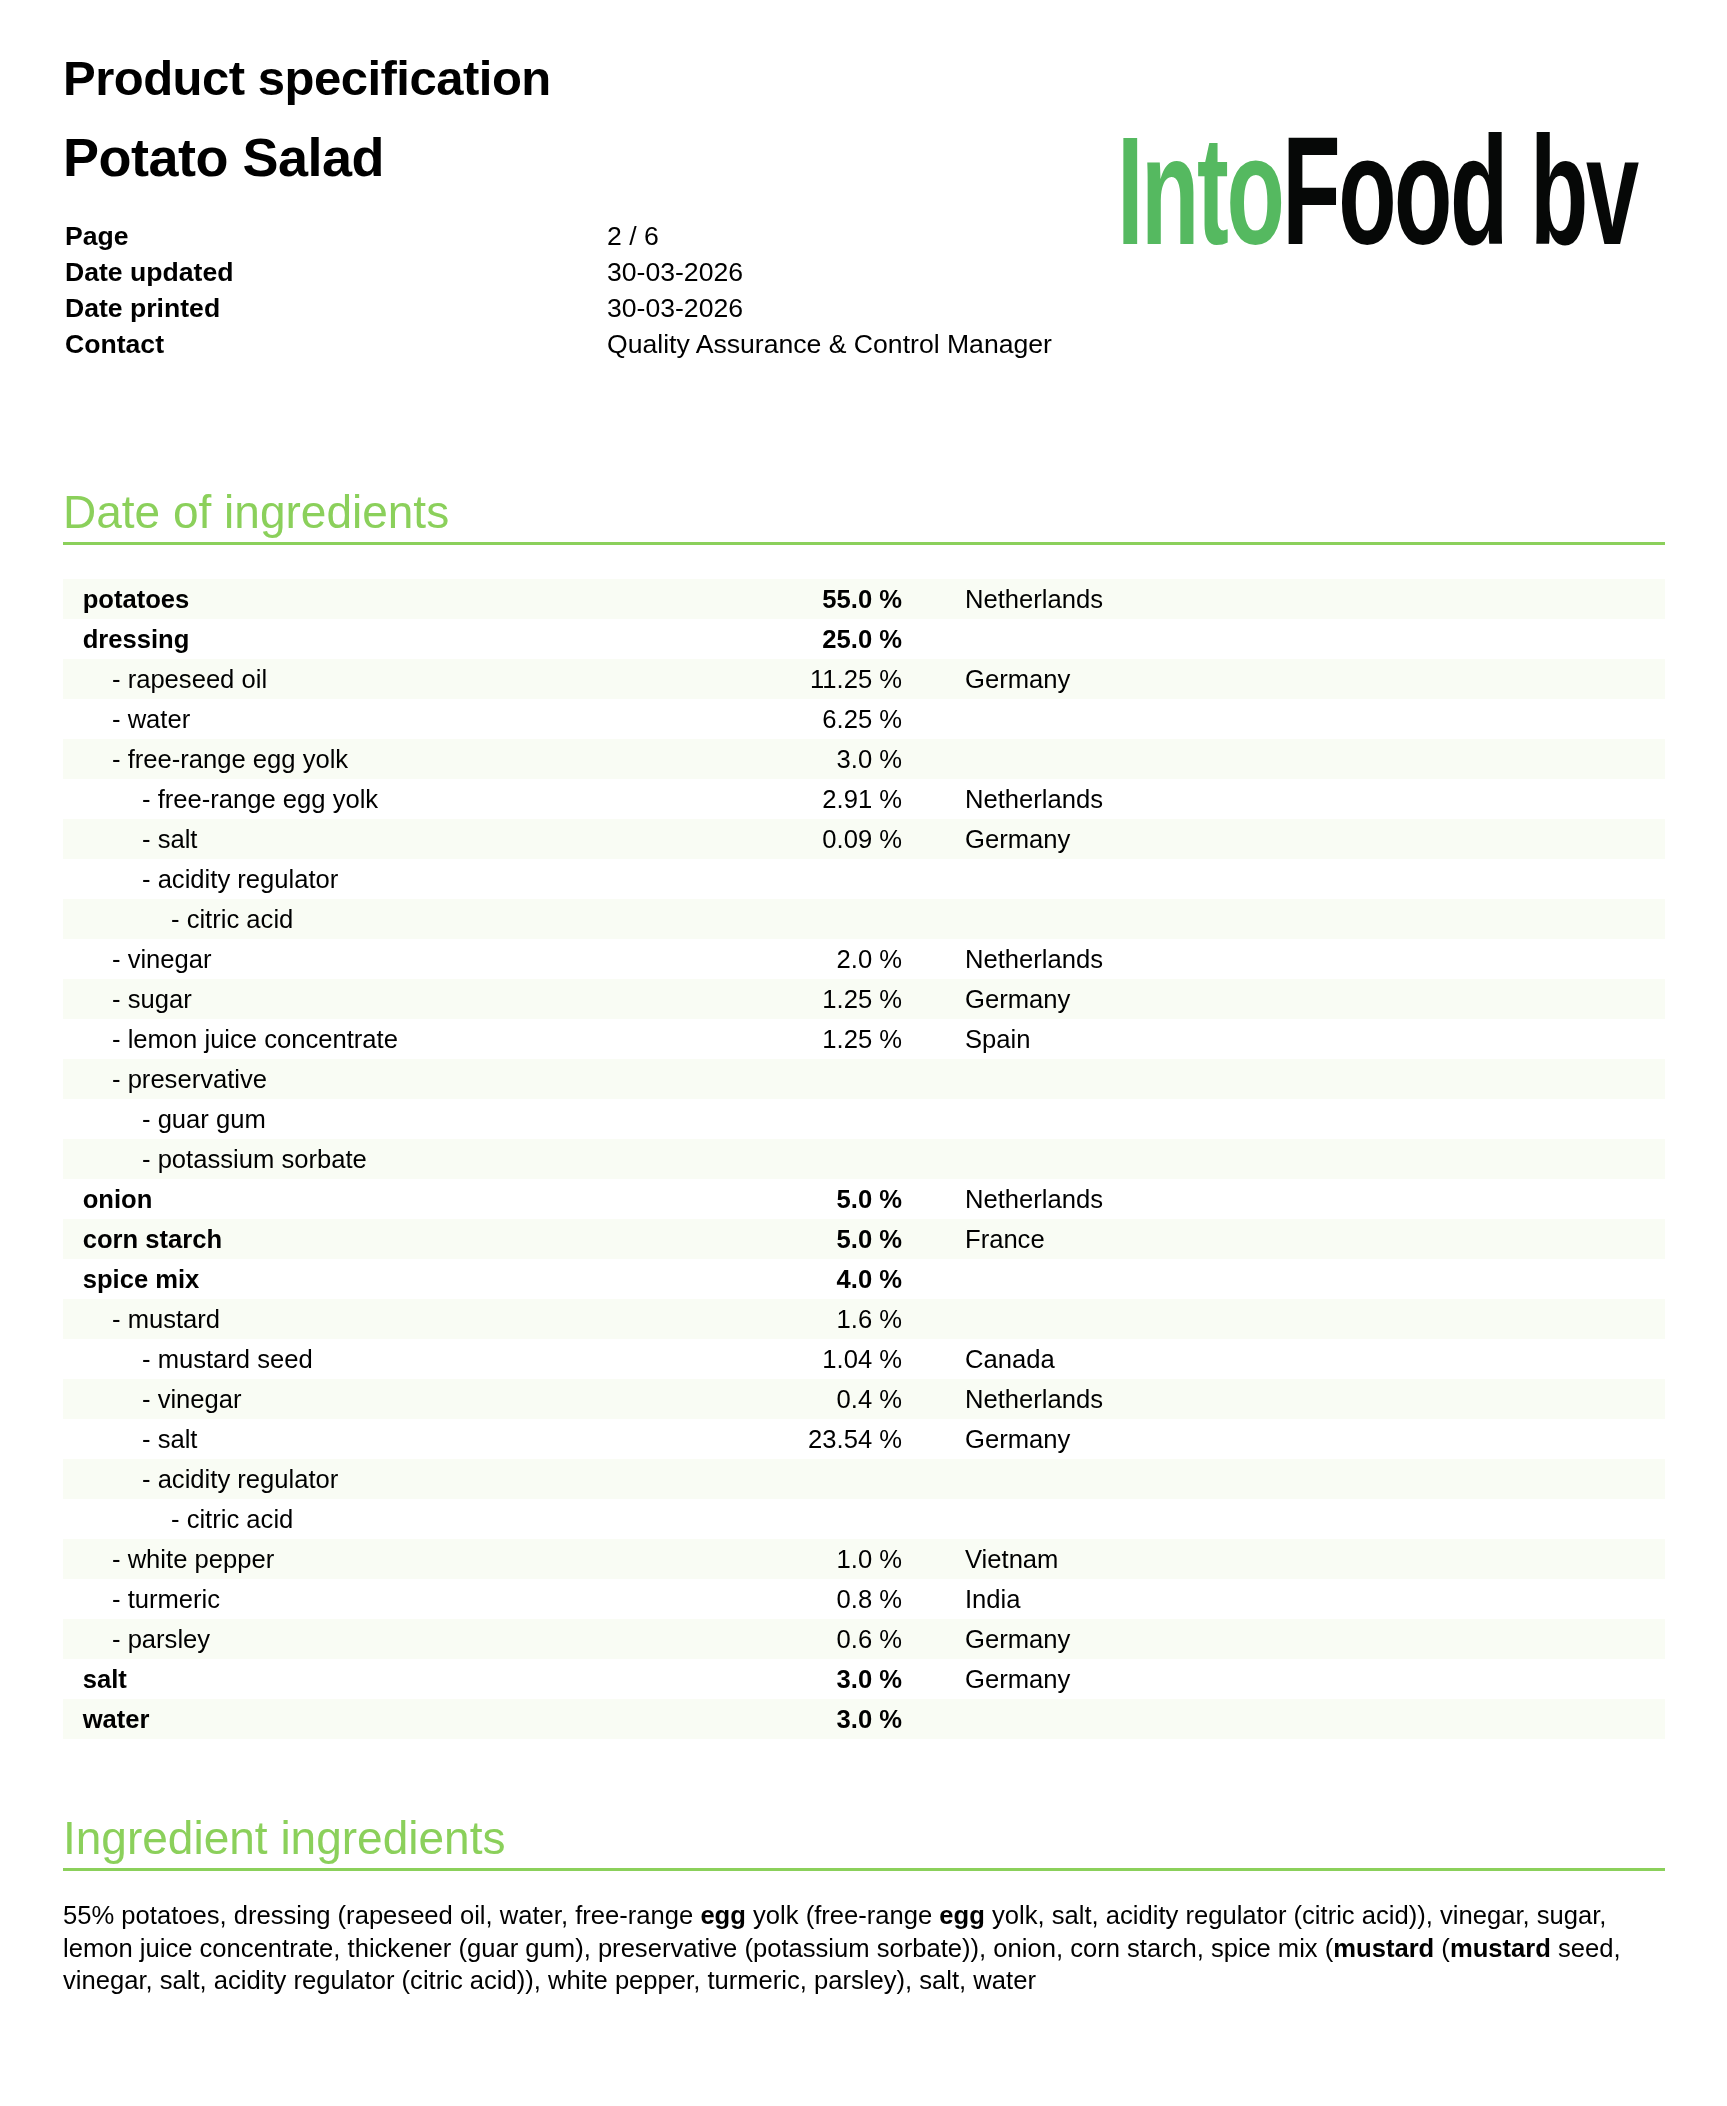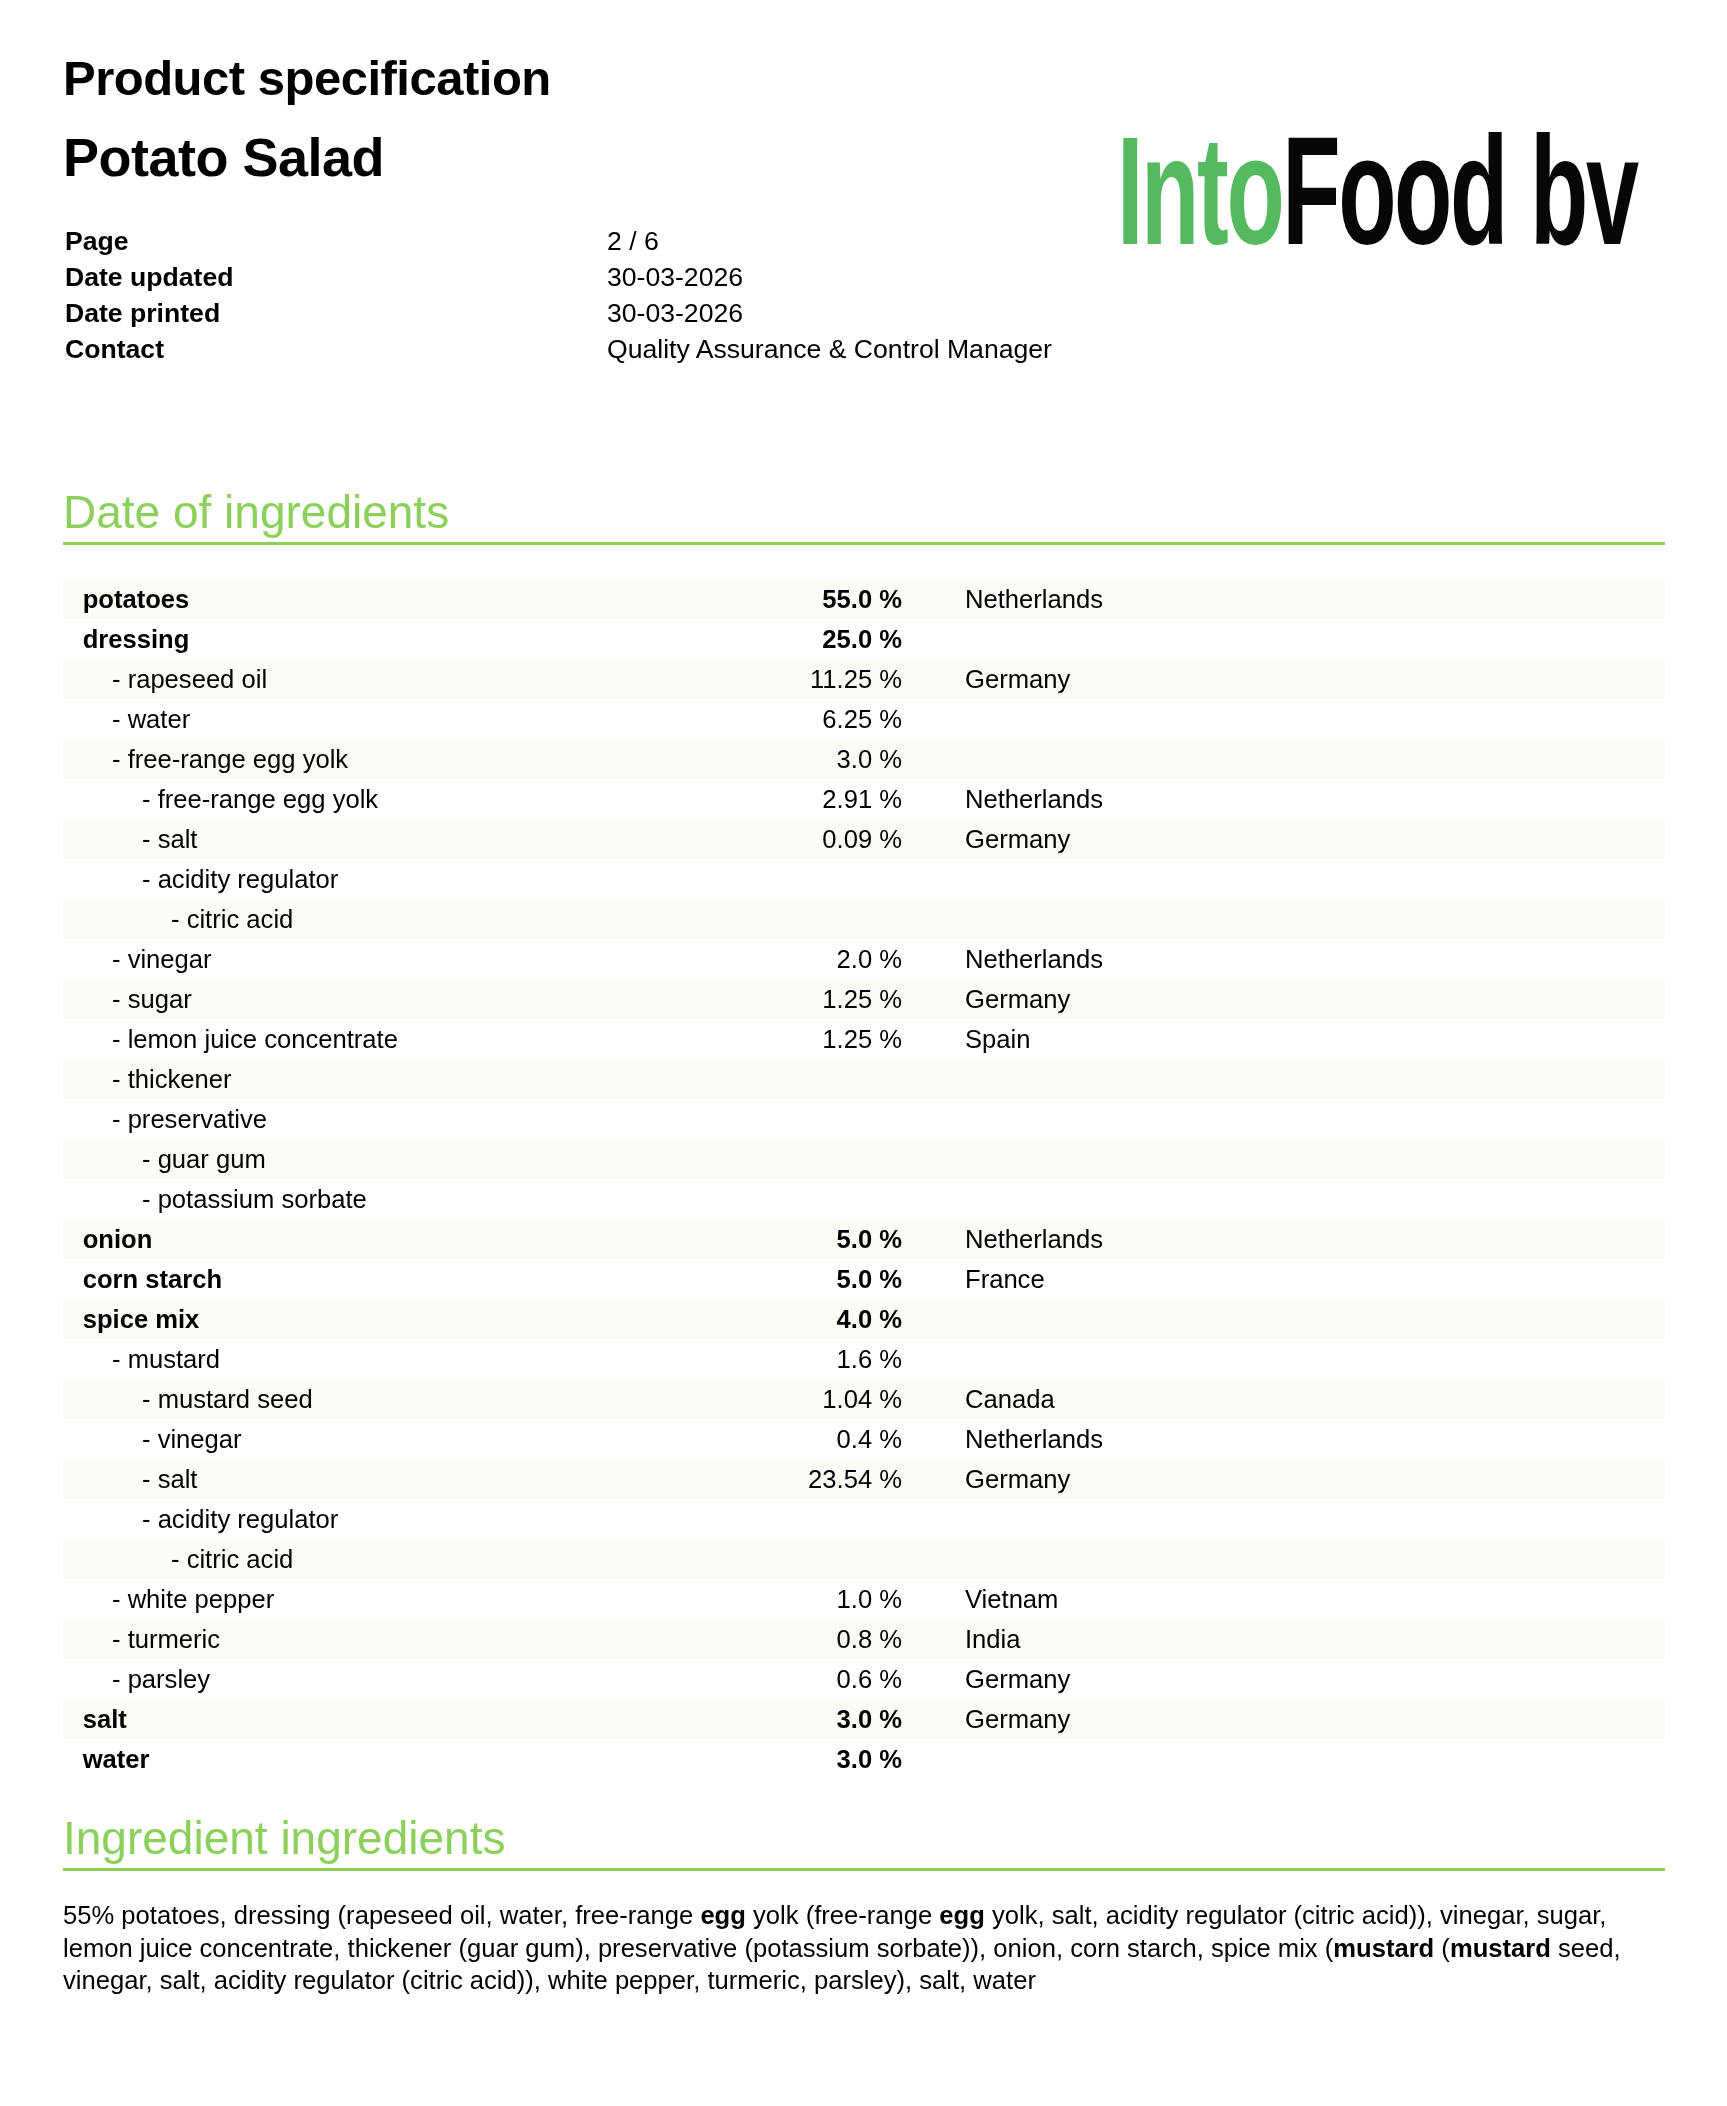--- a/index.html
+++ b/index.html
@@ -22,21 +22,21 @@
     .product-title {
       position: absolute; left: 63px; top: 126px;
       font-size: 54px; font-weight: bold; letter-spacing: -0.5px;
       line-height: 63px;
     }
 
     .meta {
       position: absolute; left: 65px; top: 221px;
       width: 1084px;
     }
-    .meta-row { display: flex; height: 36px; align-items: flex-end; }
+    .meta-row { display: flex; height: 36px; align-items: flex-start; }
     .meta-label { width: 542px; font-weight: bold; font-size: 26.6px; }
     .meta-value { font-size: 26.6px; }
 
     .logo {
       position: absolute; left: 1117px; top: 130px;
       height: 122px; display: flex; align-items: flex-end;
       font-family: "Liberation Sans", sans-serif;
       font-weight: bold;
       font-size: 154px;
       line-height: 122px;
@@ -170,25 +170,20 @@
         <div class="ing-name l1">- sugar</div>
         <div class="ing-pct">1.25 %</div>
         <div class="ing-origin">Germany</div>
       </div>
       <div class="ing-row">
         <div class="ing-name l1">- lemon juice concentrate</div>
         <div class="ing-pct">1.25 %</div>
         <div class="ing-origin">Spain</div>
       </div>
       <div class="ing-row">
-        <div class="ing-name l1">- thickener</div>
-        <div class="ing-pct"></div>
-        <div class="ing-origin"></div>
-      </div>
-      <div class="ing-row">
         <div class="ing-name l1">- preservative</div>
         <div class="ing-pct"></div>
         <div class="ing-origin"></div>
       </div>
       <div class="ing-row">
         <div class="ing-name l2">- guar gum</div>
         <div class="ing-pct"></div>
         <div class="ing-origin"></div>
       </div>
       <div class="ing-row">

